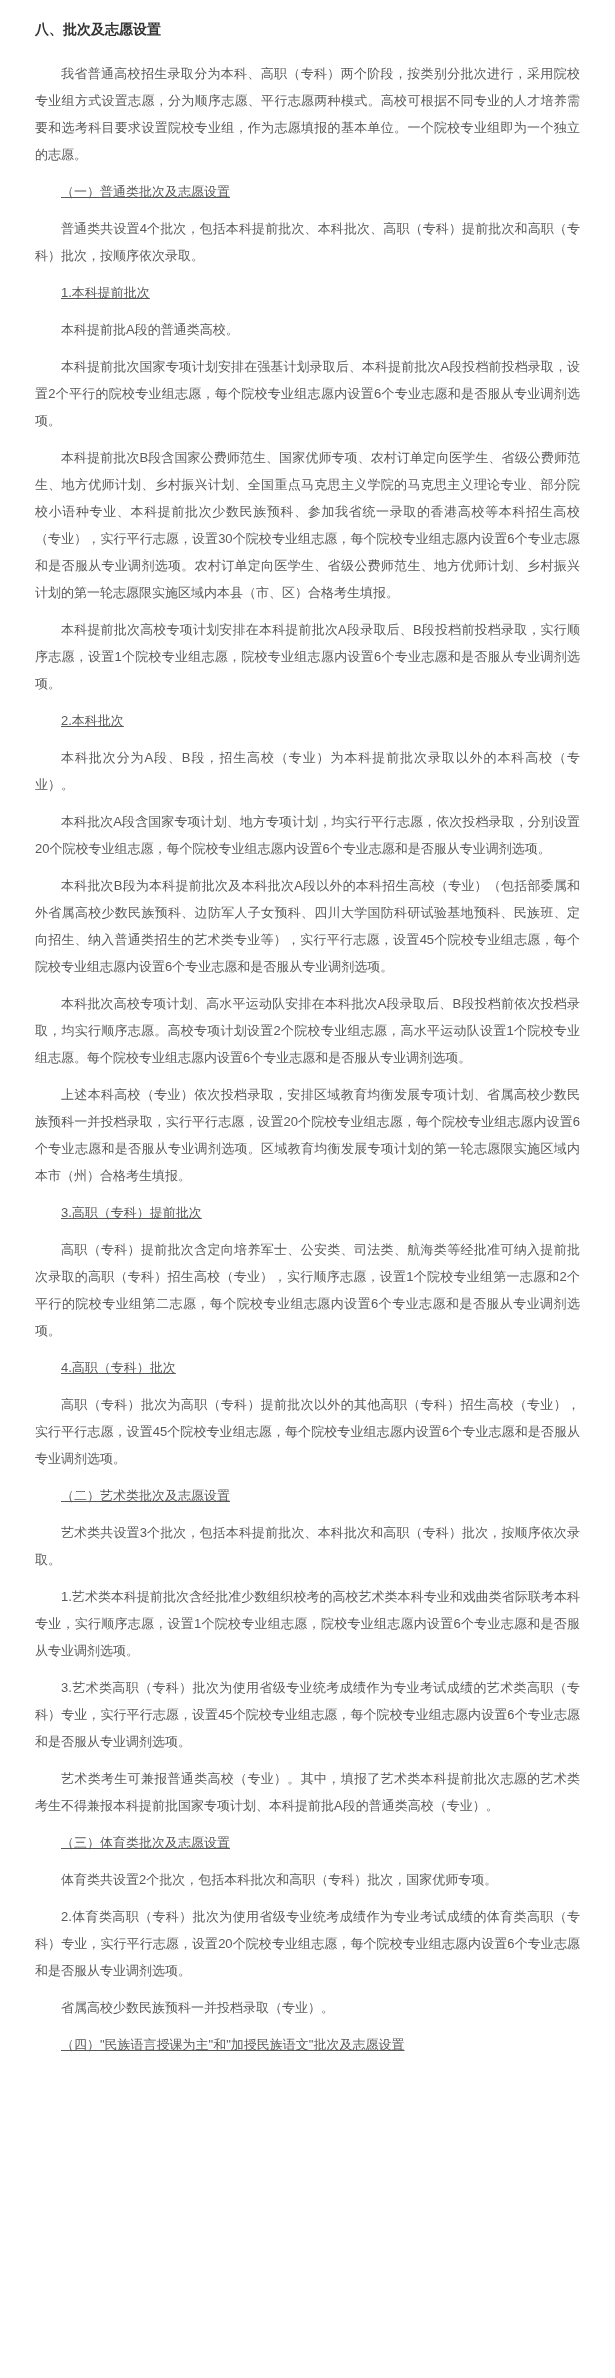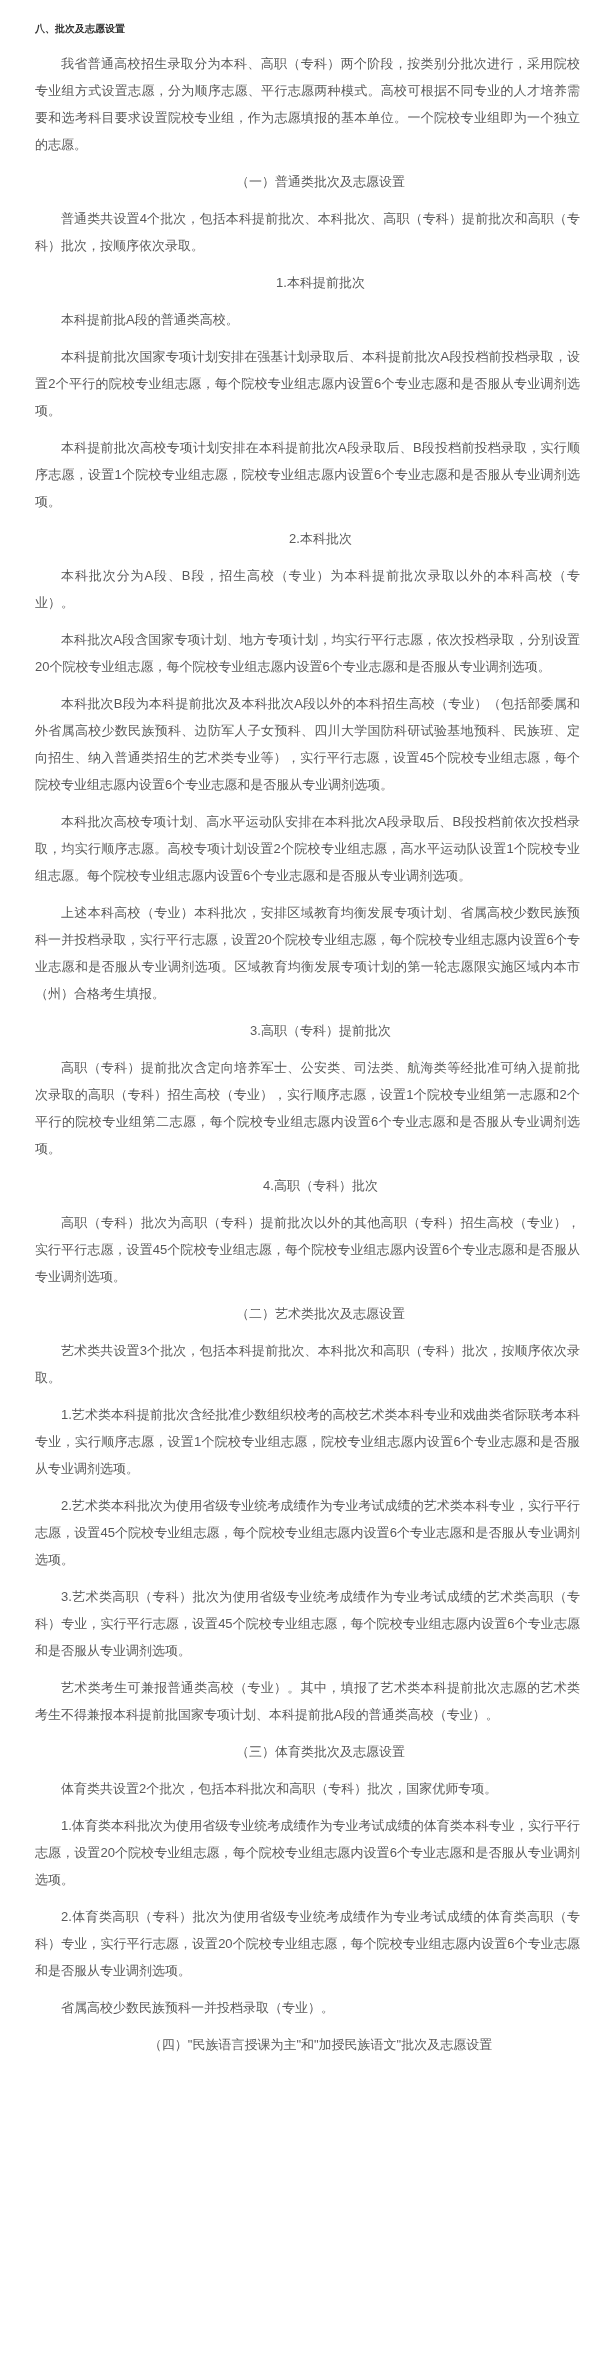--- a/index.html
+++ b/index.html
@@ -16,66 +16,66 @@
     box-sizing: border-box;
     width: 615px;
     padding: 12px 35px 26px 35px;
     font-family: "Liberation Sans", "DejaVu Sans", sans-serif;
     color: #595959;
     font-size: 13px;
     line-height: 27px;
     text-align: justify;
   }
   .doc-title {
-    font-size: 10px;
+    font-size: 14px;
     font-weight: bold;
     color: #333333;
     line-height: 22px;
-    margin: 6px 0 10px 0;
+    margin: 6px 0 20px 0;
     text-align: left;
   }
   .block {
     margin: 4px 0 10px 0;
     text-indent: 2em;
     word-break: break-all;
   }
   .block.section-heading,
   .block.item-heading {
-    text-align: center;
+    text-align: left;
+    text-decoration: underline;
   }
 </style>
 </head>
 <body>
 
 <main class="doc">
   <h1 class="doc-title">八、批次及志愿设置</h1>
   <div id="doc-body">
       <p class="block">我省普通高校招生录取分为本科、高职（专科）两个阶段，按类别分批次进行，采用院校专业组方式设置志愿，分为顺序志愿、平行志愿两种模式。高校可根据不同专业的人才培养需要和选考科目要求设置院校专业组，作为志愿填报的基本单位。一个院校专业组即为一个独立的志愿。</p>
       <p class="block section-heading">（一）普通类批次及志愿设置</p>
       <p class="block">普通类共设置4个批次，包括本科提前批次、本科批次、高职（专科）提前批次和高职（专科）批次，按顺序依次录取。</p>
       <p class="block item-heading">1.本科提前批次</p>
       <p class="block">本科提前批A段的普通类高校。</p>
       <p class="block">本科提前批次国家专项计划安排在强基计划录取后、本科提前批次A段投档前投档录取，设置2个平行的院校专业组志愿，每个院校专业组志愿内设置6个专业志愿和是否服从专业调剂选项。</p>
+      <p class="block">本科提前批次B段含国家公费师范生、国家优师专项、农村订单定向医学生、省级公费师范生、地方优师计划、乡村振兴计划、全国重点马克思主义学院的马克思主义理论专业、部分院校小语种专业、本科提前批次少数民族预科、参加我省统一录取的香港高校等本科招生高校（专业），实行平行志愿，设置30个院校专业组志愿，每个院校专业组志愿内设置6个专业志愿和是否服从专业调剂选项。农村订单定向医学生、省级公费师范生、地方优师计划、乡村振兴计划的第一轮志愿限实施区域内本县（市、区）合格考生填报。</p>
       <p class="block">本科提前批次高校专项计划安排在本科提前批次A段录取后、B段投档前投档录取，实行顺序志愿，设置1个院校专业组志愿，院校专业组志愿内设置6个专业志愿和是否服从专业调剂选项。</p>
       <p class="block item-heading">2.本科批次</p>
       <p class="block">本科批次分为A段、B段，招生高校（专业）为本科提前批次录取以外的本科高校（专业）。</p>
       <p class="block">本科批次A段含国家专项计划、地方专项计划，均实行平行志愿，依次投档录取，分别设置20个院校专业组志愿，每个院校专业组志愿内设置6个专业志愿和是否服从专业调剂选项。</p>
       <p class="block">本科批次B段为本科提前批次及本科批次A段以外的本科招生高校（专业）（包括部委属和外省属高校少数民族预科、边防军人子女预科、四川大学国防科研试验基地预科、民族班、定向招生、纳入普通类招生的艺术类专业等），实行平行志愿，设置45个院校专业组志愿，每个院校专业组志愿内设置6个专业志愿和是否服从专业调剂选项。</p>
       <p class="block">本科批次高校专项计划、高水平运动队安排在本科批次A段录取后、B段投档前依次投档录取，均实行顺序志愿。高校专项计划设置2个院校专业组志愿，高水平运动队设置1个院校专业组志愿。每个院校专业组志愿内设置6个专业志愿和是否服从专业调剂选项。</p>
-      <p class="block">上述本科高校（专业）本科批次，安排区域教育均衡发展专项计划、省属高校少数民族预科一并投档录取，实行平行志愿，设置20个院校专业组志愿，每个院校专业组志愿内设置6个专业志愿和是否服从专业调剂选项。区域教育均衡发展专项计划的第一轮志愿限实施区域内本市（州）合格考生填报。</p>
+      <p class="block">上述本科高校（专业）依次投档录取，安排区域教育均衡发展专项计划、省属高校少数民族预科一并投档录取，实行平行志愿，设置20个院校专业组志愿，每个院校专业组志愿内设置6个专业志愿和是否服从专业调剂选项。区域教育均衡发展专项计划的第一轮志愿限实施区域内本市（州）合格考生填报。</p>
       <p class="block item-heading">3.高职（专科）提前批次</p>
       <p class="block">高职（专科）提前批次含定向培养军士、公安类、司法类、航海类等经批准可纳入提前批次录取的高职（专科）招生高校（专业），实行顺序志愿，设置1个院校专业组第一志愿和2个平行的院校专业组第二志愿，每个院校专业组志愿内设置6个专业志愿和是否服从专业调剂选项。</p>
       <p class="block item-heading">4.高职（专科）批次</p>
       <p class="block">高职（专科）批次为高职（专科）提前批次以外的其他高职（专科）招生高校（专业），实行平行志愿，设置45个院校专业组志愿，每个院校专业组志愿内设置6个专业志愿和是否服从专业调剂选项。</p>
       <p class="block section-heading">（二）艺术类批次及志愿设置</p>
       <p class="block">艺术类共设置3个批次，包括本科提前批次、本科批次和高职（专科）批次，按顺序依次录取。</p>
       <p class="block">1.艺术类本科提前批次含经批准少数组织校考的高校艺术类本科专业和戏曲类省际联考本科专业，实行顺序志愿，设置1个院校专业组志愿，院校专业组志愿内设置6个专业志愿和是否服从专业调剂选项。</p>
-      <p class="block">2.艺术类本科批次为使用省级专业统考成绩作为专业考试成绩的艺术类本科专业，实行平行志愿，设置45个院校专业组志愿，每个院校专业组志愿内设置6个专业志愿和是否服从专业调剂选项。</p>
       <p class="block">3.艺术类高职（专科）批次为使用省级专业统考成绩作为专业考试成绩的艺术类高职（专科）专业，实行平行志愿，设置45个院校专业组志愿，每个院校专业组志愿内设置6个专业志愿和是否服从专业调剂选项。</p>
       <p class="block">艺术类考生可兼报普通类高校（专业）。其中，填报了艺术类本科提前批次志愿的艺术类考生不得兼报本科提前批国家专项计划、本科提前批A段的普通类高校（专业）。</p>
       <p class="block section-heading">（三）体育类批次及志愿设置</p>
       <p class="block">体育类共设置2个批次，包括本科批次和高职（专科）批次，国家优师专项。</p>
-      <p class="block">1.体育类本科批次为使用省级专业统考成绩作为专业考试成绩的体育类本科专业，实行平行志愿，设置20个院校专业组志愿，每个院校专业组志愿内设置6个专业志愿和是否服从专业调剂选项。</p>
       <p class="block">2.体育类高职（专科）批次为使用省级专业统考成绩作为专业考试成绩的体育类高职（专科）专业，实行平行志愿，设置20个院校专业组志愿，每个院校专业组志愿内设置6个专业志愿和是否服从专业调剂选项。</p>
       <p class="block">省属高校少数民族预科一并投档录取（专业）。</p>
       <p class="block section-heading">（四）"民族语言授课为主"和"加授民族语文"批次及志愿设置</p>
     </div>
 </main>
 
 </body></html>

